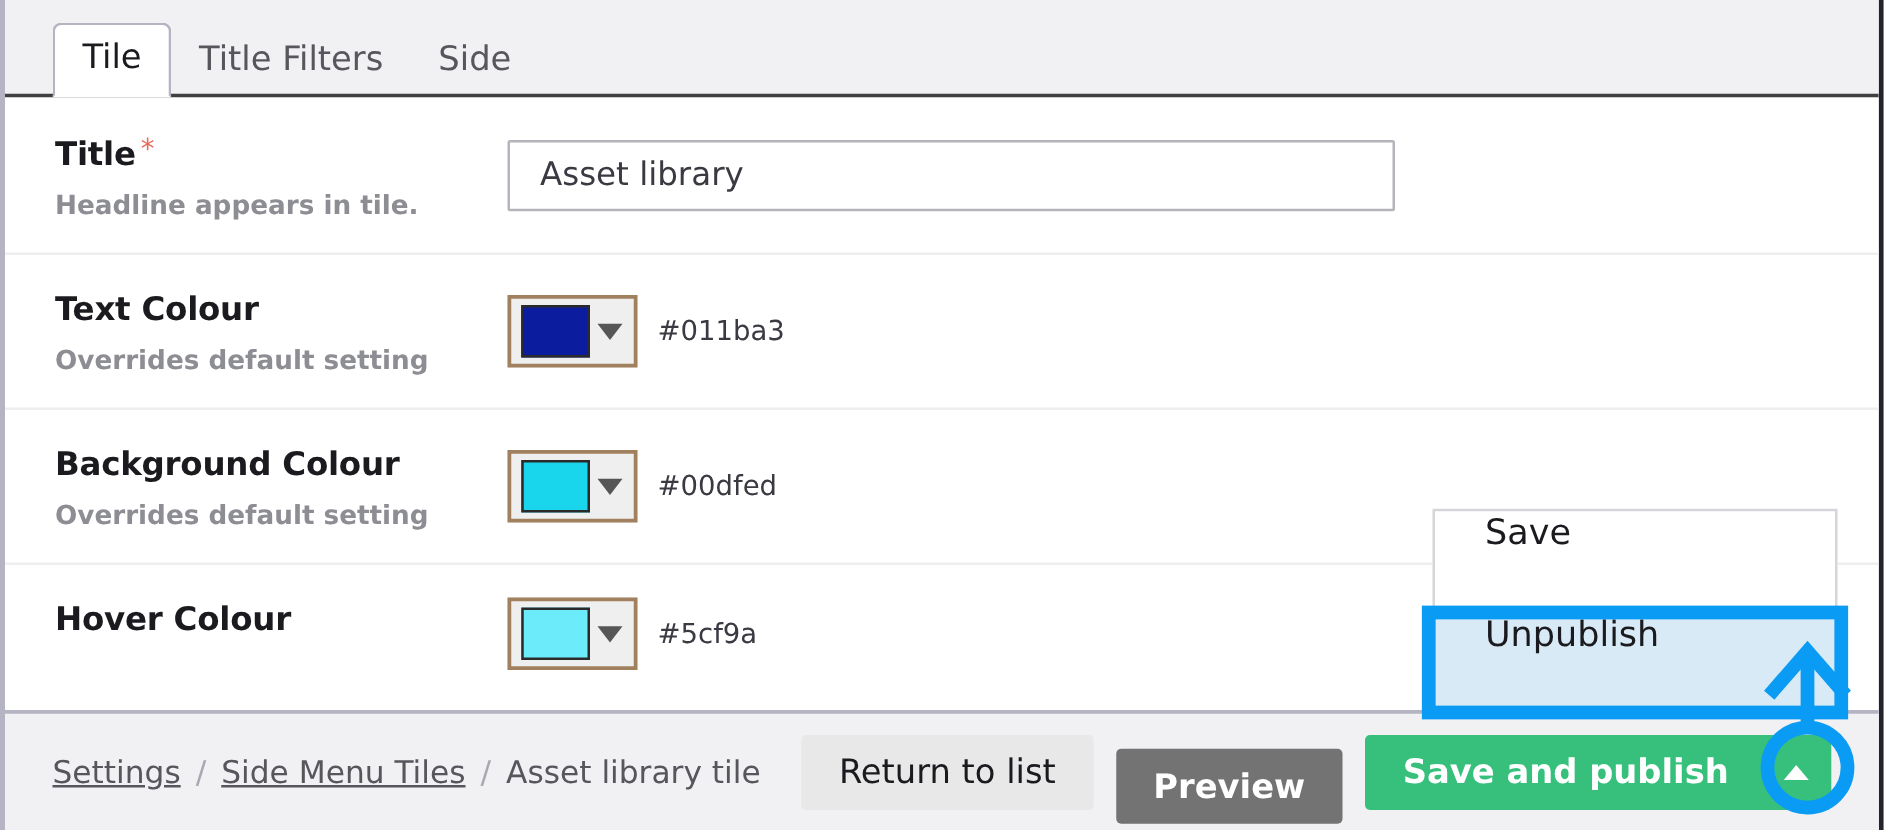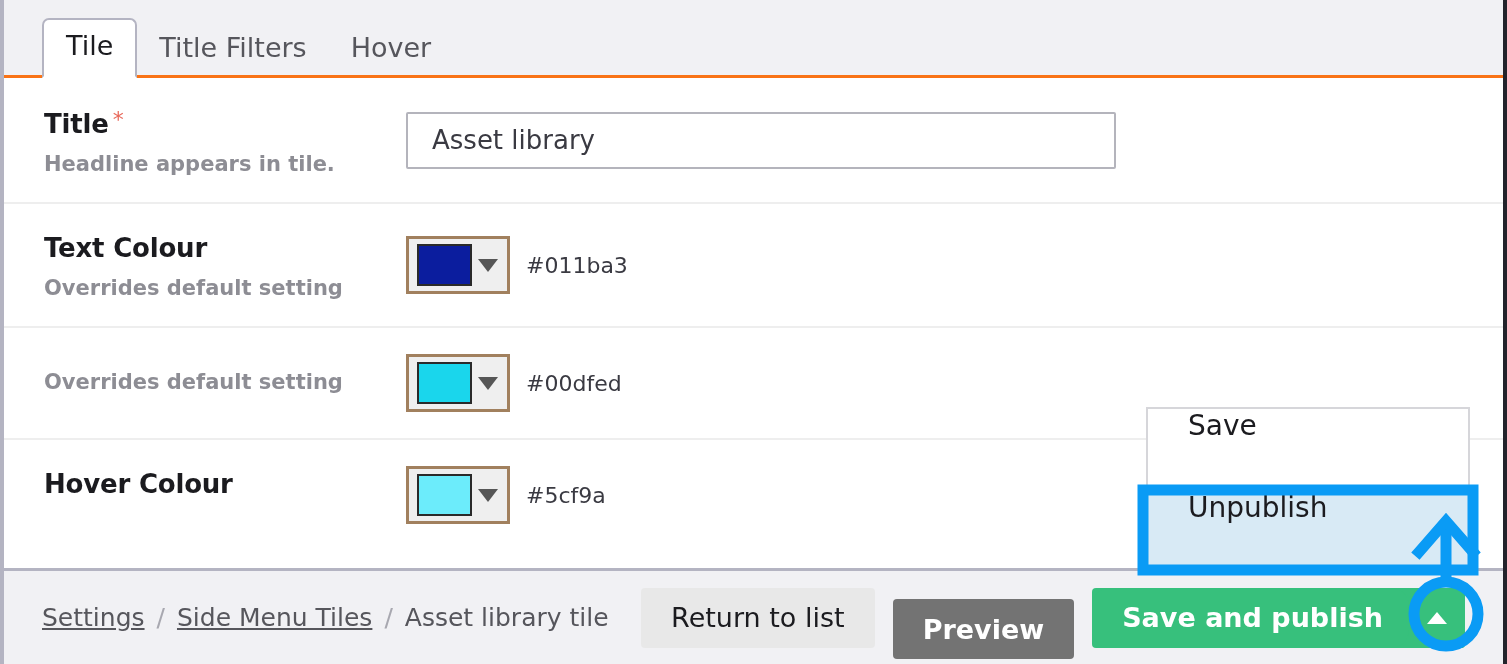--- a/index.html
+++ b/index.html
@@ -17,21 +17,21 @@
     border-right: 4px solid #23232b;
     overflow: hidden;
   }
 
   
   .tabstrip {
     position: absolute;
     left: 0; top: 0; right: 0;
     height: 78px;
     background: #f1f1f4;
-    border-bottom: 3px solid #f97316;
+    border-bottom: 3px solid #404040;
     display: flex;
     align-items: flex-end;
     padding-left: 38px;
   }
   .tab {
     font-size: 27px;
     color: #56565c;
     padding: 10px 22px 12px 22px;
     line-height: 1.15;
     position: relative;
@@ -245,21 +245,21 @@
 <div id="app">
 
   <div class="tabstrip">
     <div class="tab active">
       <span>Tile</span>
     </div>
     <div class="tab">
       <span>Title Filters</span>
     </div>
     <div class="tab">
-      <span>Hover</span>
+      <span>Side</span>
     </div>
   </div>
 
   <div class="body">
 
     <div class="row">
       <div class="row-inner">
         <div class="label-col">
           <div>
             <span class="lbl">Title</span><span class="req">*</span>
@@ -286,20 +286,21 @@
             </div>
             <span class="hexval">#011ba3</span>
           </div>
         </div>
       </div>
     </div>
 
     <div class="row">
       <div class="row-inner">
         <div class="label-col">
+          <div class="lbl">Background Colour</div>
           <div class="hint">Overrides default setting</div>
         </div>
         <div class="field-col">
           <div class="colour-wrap">
             <div class="colour-btn">
               <span class="swatch" id="sw-bg" style="background: rgb(26, 214, 236);"></span>
               <span class="caret-dn"></span>
             </div>
             <span class="hexval">#00dfed</span>
           </div>

